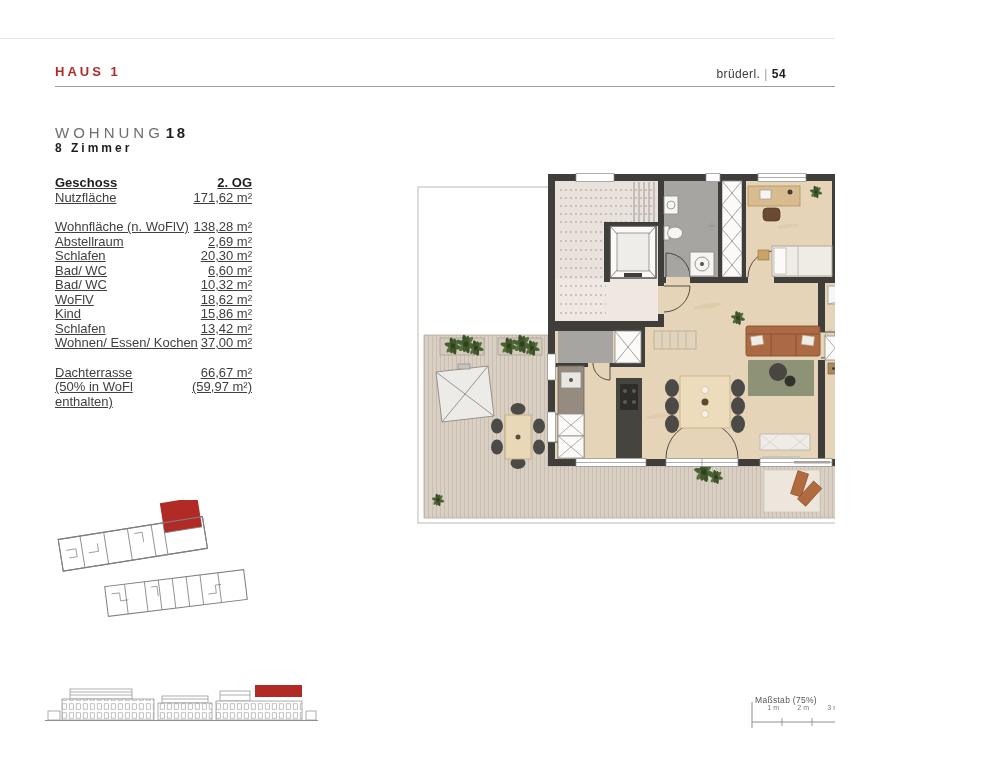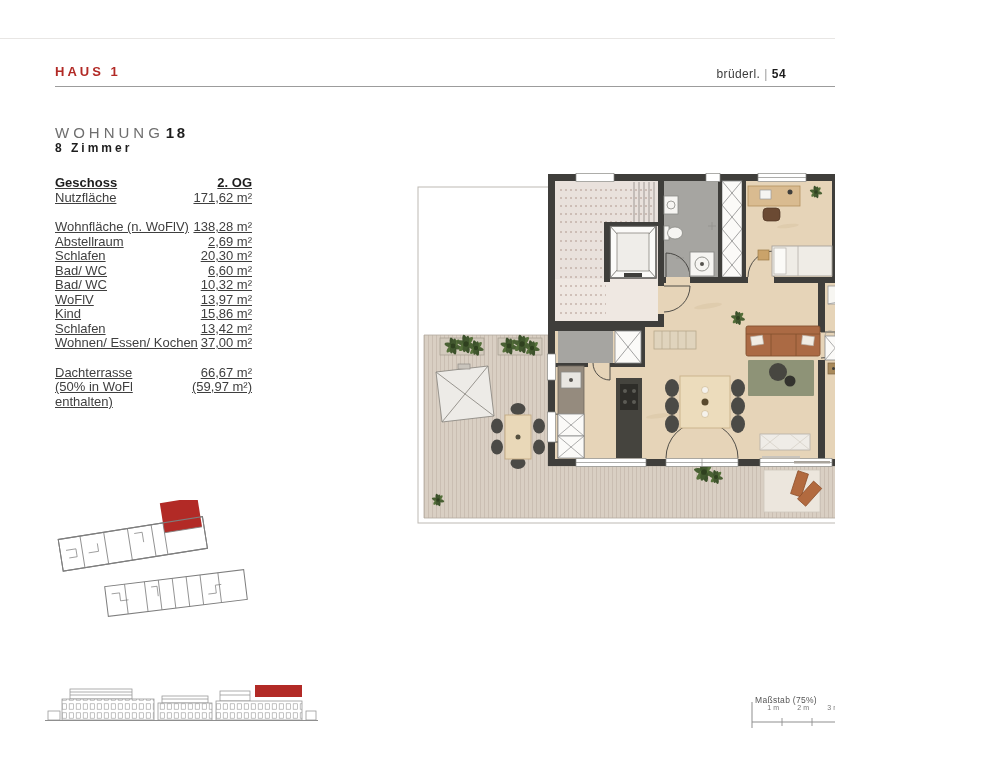--- a/index.html
+++ b/index.html
@@ -68,21 +68,21 @@
     <div class="row">
         <span class="lbl">Bad/ WC</span>
         <span class="val">6,60 m²</span>
       </div>
     <div class="row">
         <span class="lbl">Bad/ WC</span>
         <span class="val">10,32 m²</span>
       </div>
     <div class="row">
         <span class="lbl">WoFlV</span>
-        <span class="val">13,97 m²</span>
+        <span class="val">18,62 m²</span>
       </div>
     <div class="row">
         <span class="lbl">Kind</span>
         <span class="val">15,86 m²</span>
       </div>
     <div class="row">
         <span class="lbl">Schlafen</span>
         <span class="val">13,42 m²</span>
       </div>
     <div class="row">

